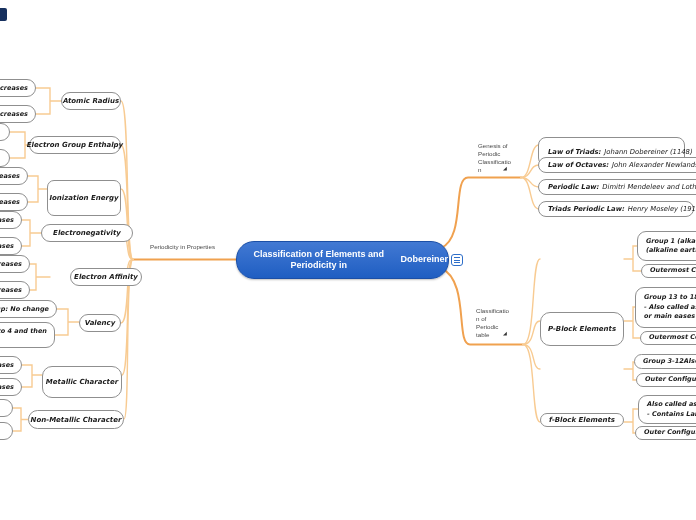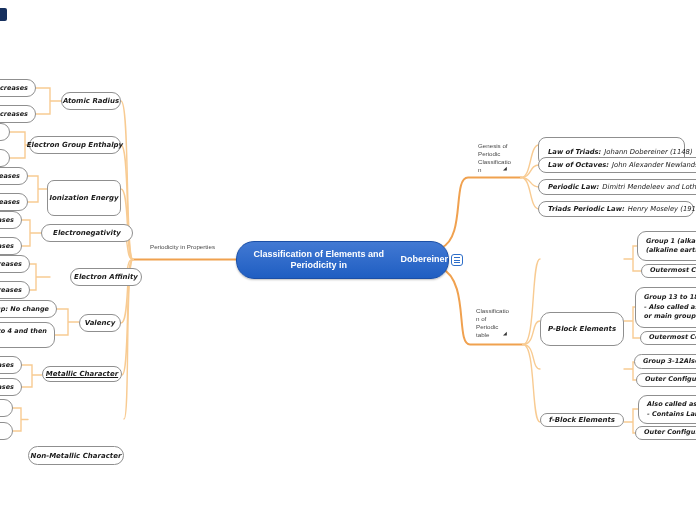--- a/index.html
+++ b/index.html
@@ -104,22 +104,22 @@
     </div>
 
   <div class="blabel" style="left:150px;top:243px;white-space:nowrap;">Periodicity in Properties</div>
 
   <div class="node" style="left:61px;top:92px;width:60px;height:18px;">Atomic Radius</div>
   <div class="node" style="left:29px;top:136px;width:92px;height:18px;">Electron Group Enthalpy</div>
   <div class="node" style="left:47px;top:180px;width:74px;height:36px;border-radius:7px;">Ionization Energy</div>
   <div class="node" style="left:41px;top:224px;width:92px;height:18px;">Electronegativity</div>
   <div class="node" style="left:50px;top:268px;width:72px;height:18px;margin-left:20px;">Electron Affinity</div>
   <div class="node" style="left:79px;top:314px;width:42px;height:18px;">Valency</div>
-  <div class="node" style="left:42px;top:366px;width:80px;height:16px;text-decoration:underline;">Metallic Character</div>
-  <div class="node" style="left:28px;top:410px;width:96px;height:19px;margin-top:36px;">Non-Metallic Character</div>
+  <div class="node" style="left:42px;top:366px;width:80px;height:32px;">Metallic Character</div>
+  <div class="node" style="left:28px;top:410px;width:96px;height:19px;">Non-Metallic Character</div>
 
   <div class="subL" style="left:-54px;top:79px;width:90px;height:18px;">ncreases</div>
   <div class="subL" style="left:-54px;top:105px;width:90px;height:18px;">ecreases</div>
   <div class="subL" style="left:-80px;top:123px;width:90px;height:18px;"></div>
   <div class="subL" style="left:-80px;top:149px;width:90px;height:18px;"></div>
   <div class="subL" style="left:-62px;top:167px;width:90px;height:18px;">eases</div>
   <div class="subL" style="left:-62px;top:193px;width:90px;height:18px;">eases</div>
   <div class="subL" style="left:-68px;top:211px;width:90px;height:18px;">ases</div>
   <div class="subL" style="left:-68px;top:237px;width:90px;height:18px;">ases</div>
   <div class="subL" style="left:-60px;top:255px;width:90px;height:18px;">reases</div>
@@ -170,21 +170,21 @@
   <div class="childR" style="left:637px;top:231px;width:100px;height:30px;">
     <div>Group 1 (alkali</div>
     <div>(alkaline earth</div>
   </div>
   <div class="childR" style="left:641px;top:264px;width:100px;height:14px;">
     <div>Outermost Confi</div>
   </div>
   <div class="childR" style="left:635px;top:287px;width:105px;height:41px;">
     <div>Group 13 to 18</div>
     <div>- Also called as</div>
-    <div>or main group</div>
+    <div>or main eases</div>
   </div>
   <div class="childR" style="left:640px;top:331px;width:100px;height:14px;">
     <div>Outermost Config</div>
   </div>
   <div class="childR" style="left:634px;top:354px;width:100px;height:15px;">
     <div>Group 3-12Also</div>
   </div>
   <div class="childR" style="left:636px;top:373px;width:100px;height:14px;">
     <div>Outer Configurat</div>
   </div>

